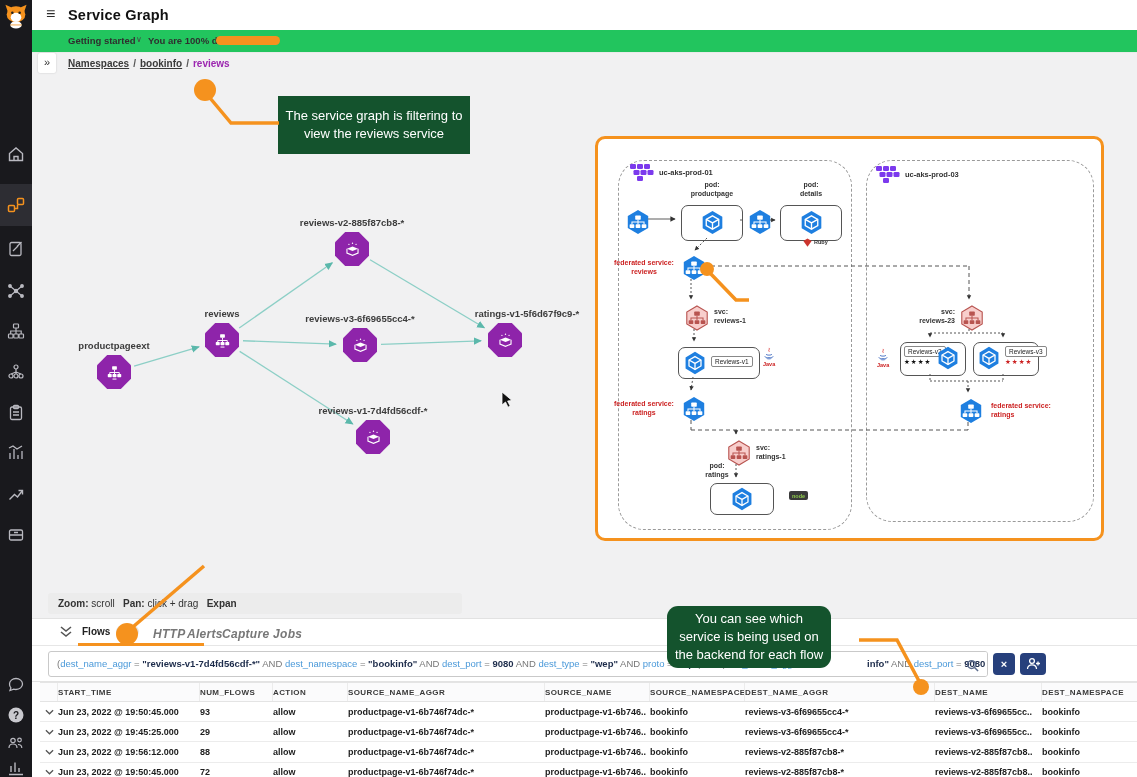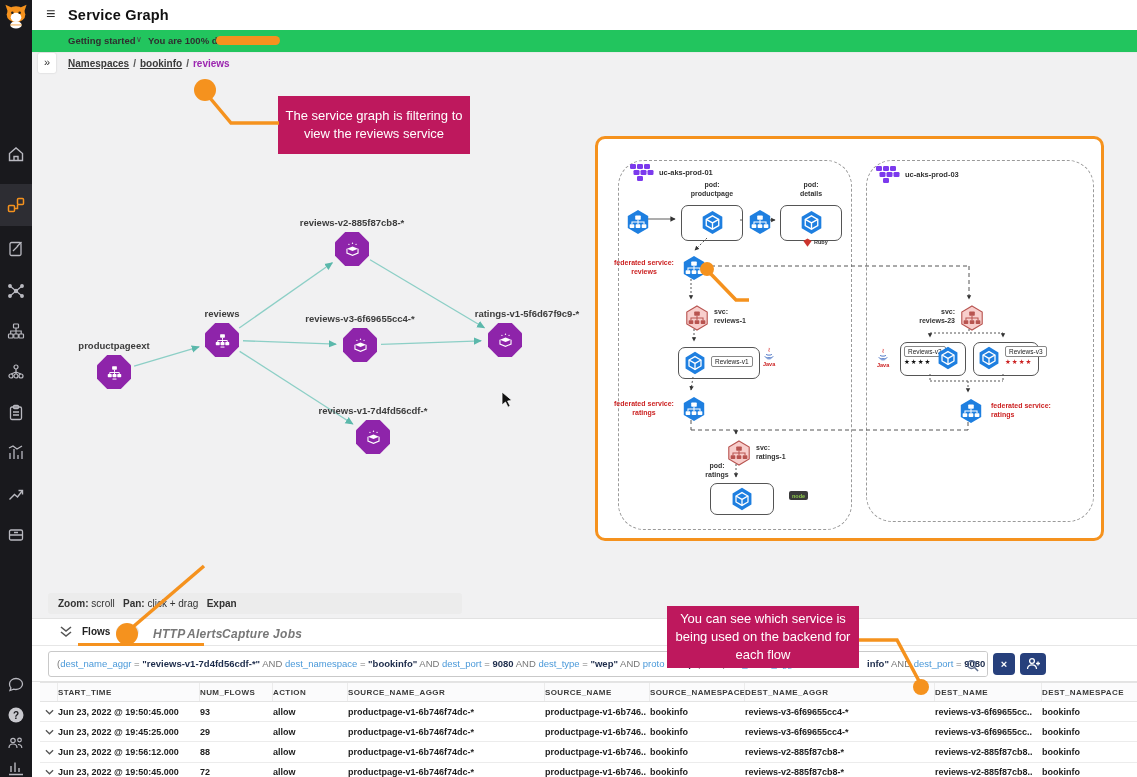--- a/index.html
+++ b/index.html
@@ -58,25 +58,25 @@
   .stars{position:absolute;font-size:6.5px;letter-spacing:1px;color:#111;white-space:nowrap;}
   .stars.red{color:#CC2222;}
   .minitext{position:absolute;font-size:5.5px;font-weight:700;color:#CC2222;}
   #node-badge{position:absolute;background:#3a3a3a;color:#8CC84B;font-size:5.5px;font-weight:700;border-radius:2px;padding:1.5px 3px;}
   #diag-svg{z-index:21;}
   .l-solid{stroke:#777;stroke-width:1.2;fill:none;}
   .l-dot{stroke:#555;stroke-width:1;fill:none;stroke-dasharray:2 2;}
   .l-dash{stroke:#555;stroke-width:1;fill:none;stroke-dasharray:4 3;}
 
   
-  .callout{position:absolute;background:#be185d;color:#fff;font-size:13px;line-height:1.38;text-align:center;display:flex;align-items:center;justify-content:center;padding:4px 6px;box-sizing:border-box;z-index:30;}
+  .callout{position:absolute;background:#14532d;color:#fff;font-size:13px;line-height:1.38;text-align:center;display:flex;align-items:center;justify-content:center;padding:4px 6px;box-sizing:border-box;z-index:30;}
   #co1{left:278px;top:96px;width:192px;height:58px;}
   #co2{left:748px;top:273px;width:176px;height:58px;}
   #co3{left:205px;top:562px;width:252px;height:58px;}
-  #co4{left:667px;top:606px;width:192px;height:62px;}
+  #co4{left:667px;top:606px;width:164px;height:62px;border-radius:11px;}
   #conn-svg{z-index:40;}
   .cl{stroke:#F5921E;stroke-width:3.5;fill:none;}
   .cd{fill:#F5921E;}
   #cursor{position:absolute;left:500px;top:391px;z-index:50;}
 
   
   #tabbar{position:absolute;left:32px;top:618px;width:1105px;height:28px;background:#fff;border-top:1px solid #e2e2e2;border-bottom:1px solid #e6e6e6;z-index:15;box-sizing:border-box;}
   #tab-collapse{position:absolute;left:26px;top:6px;width:16px;height:14px;cursor:pointer;}
   #tab-flows{position:absolute;left:50px;top:7px;font-size:10px;font-weight:800;color:#222;cursor:pointer;}
   #tab-flows-badge{position:absolute;left:84px;top:6px;background:#e6e6e9;border-radius:8px;font-size:8.5px;font-weight:700;color:#444;padding:1.5px 7px;}

